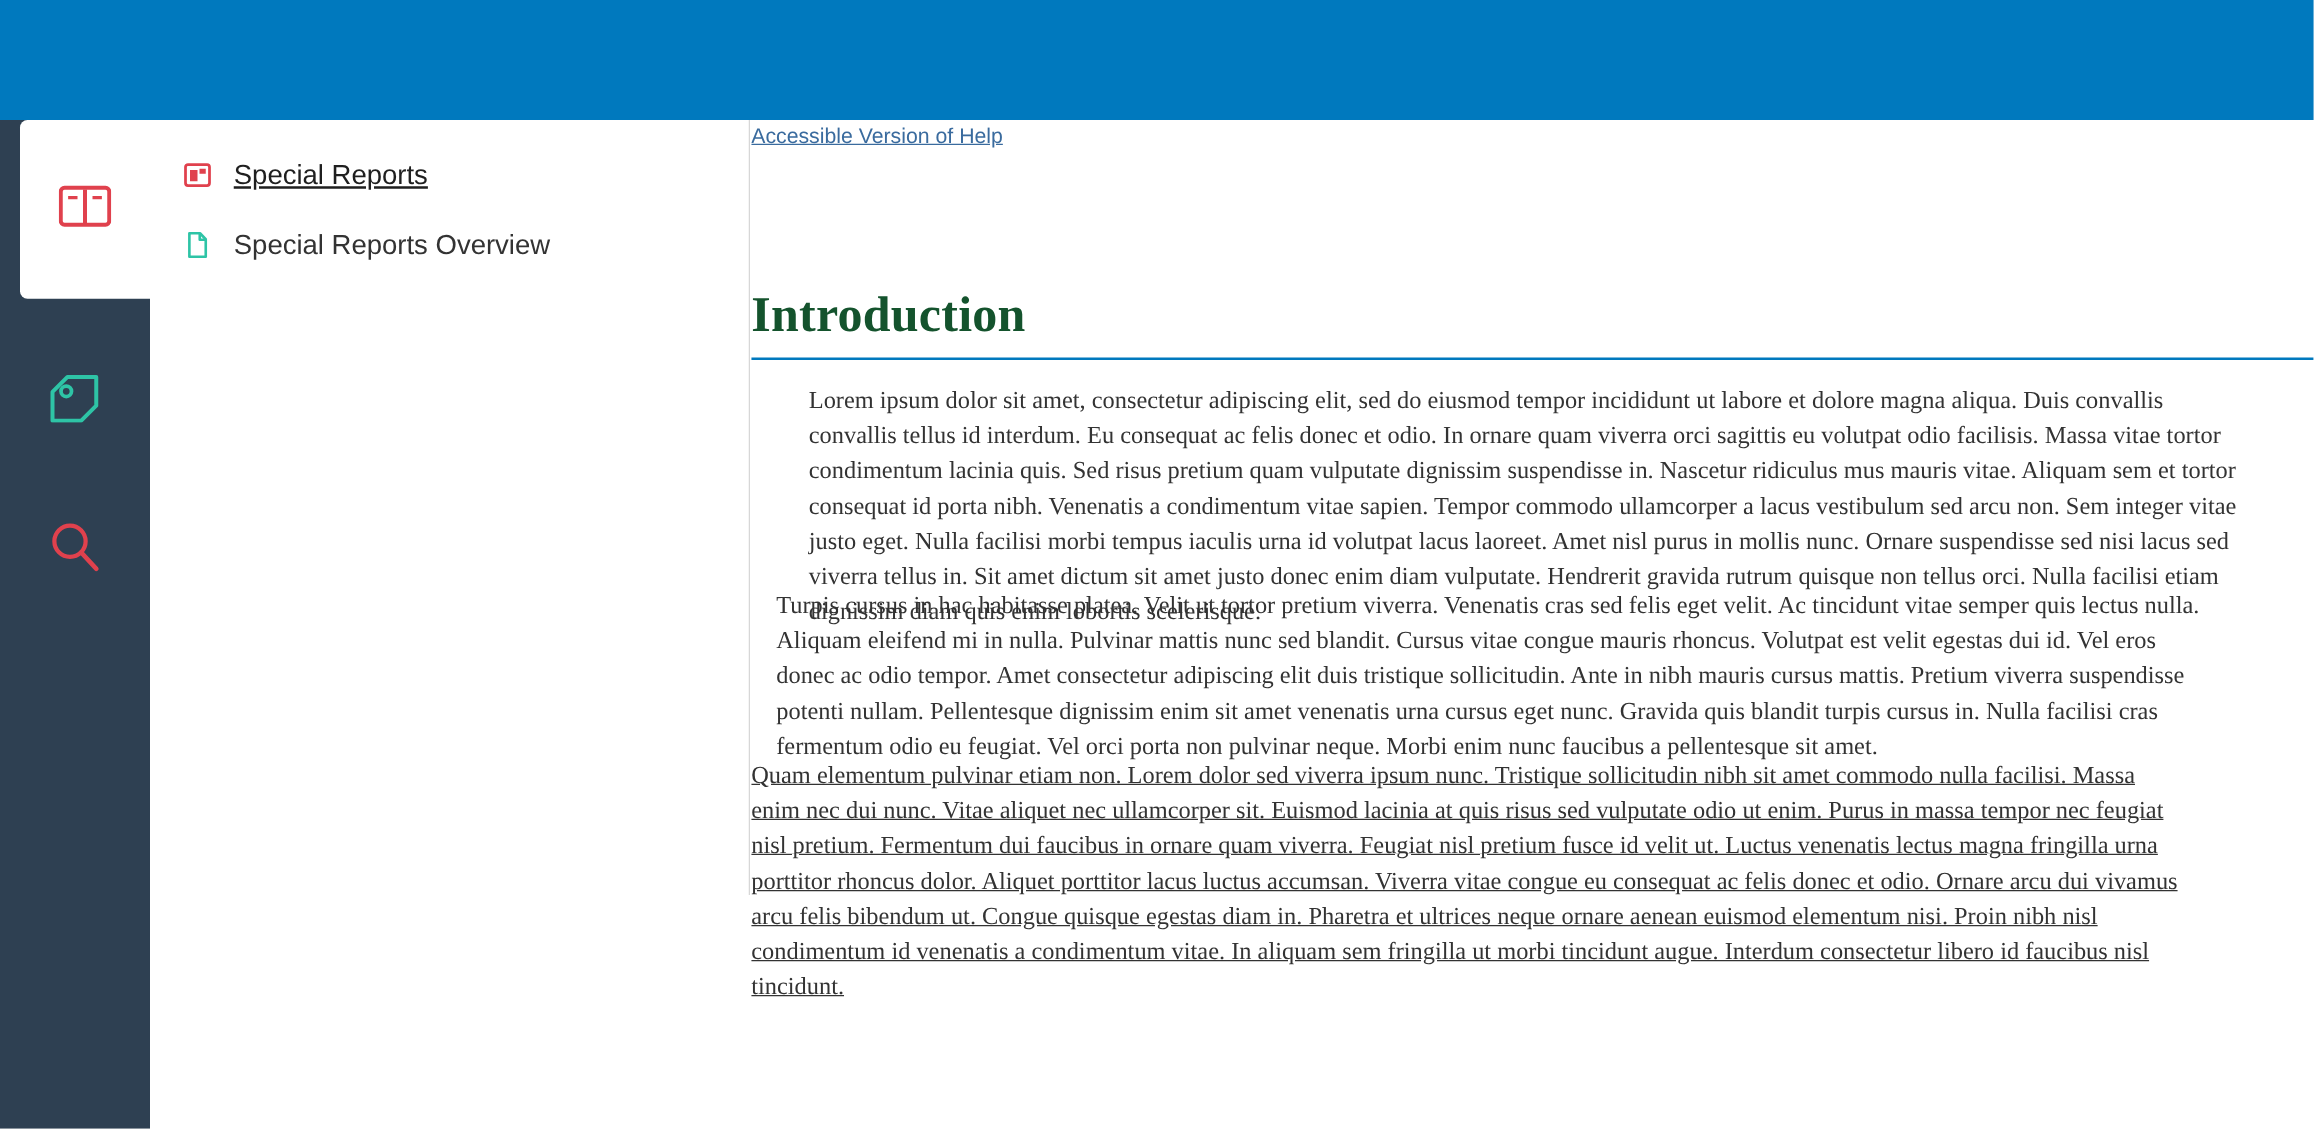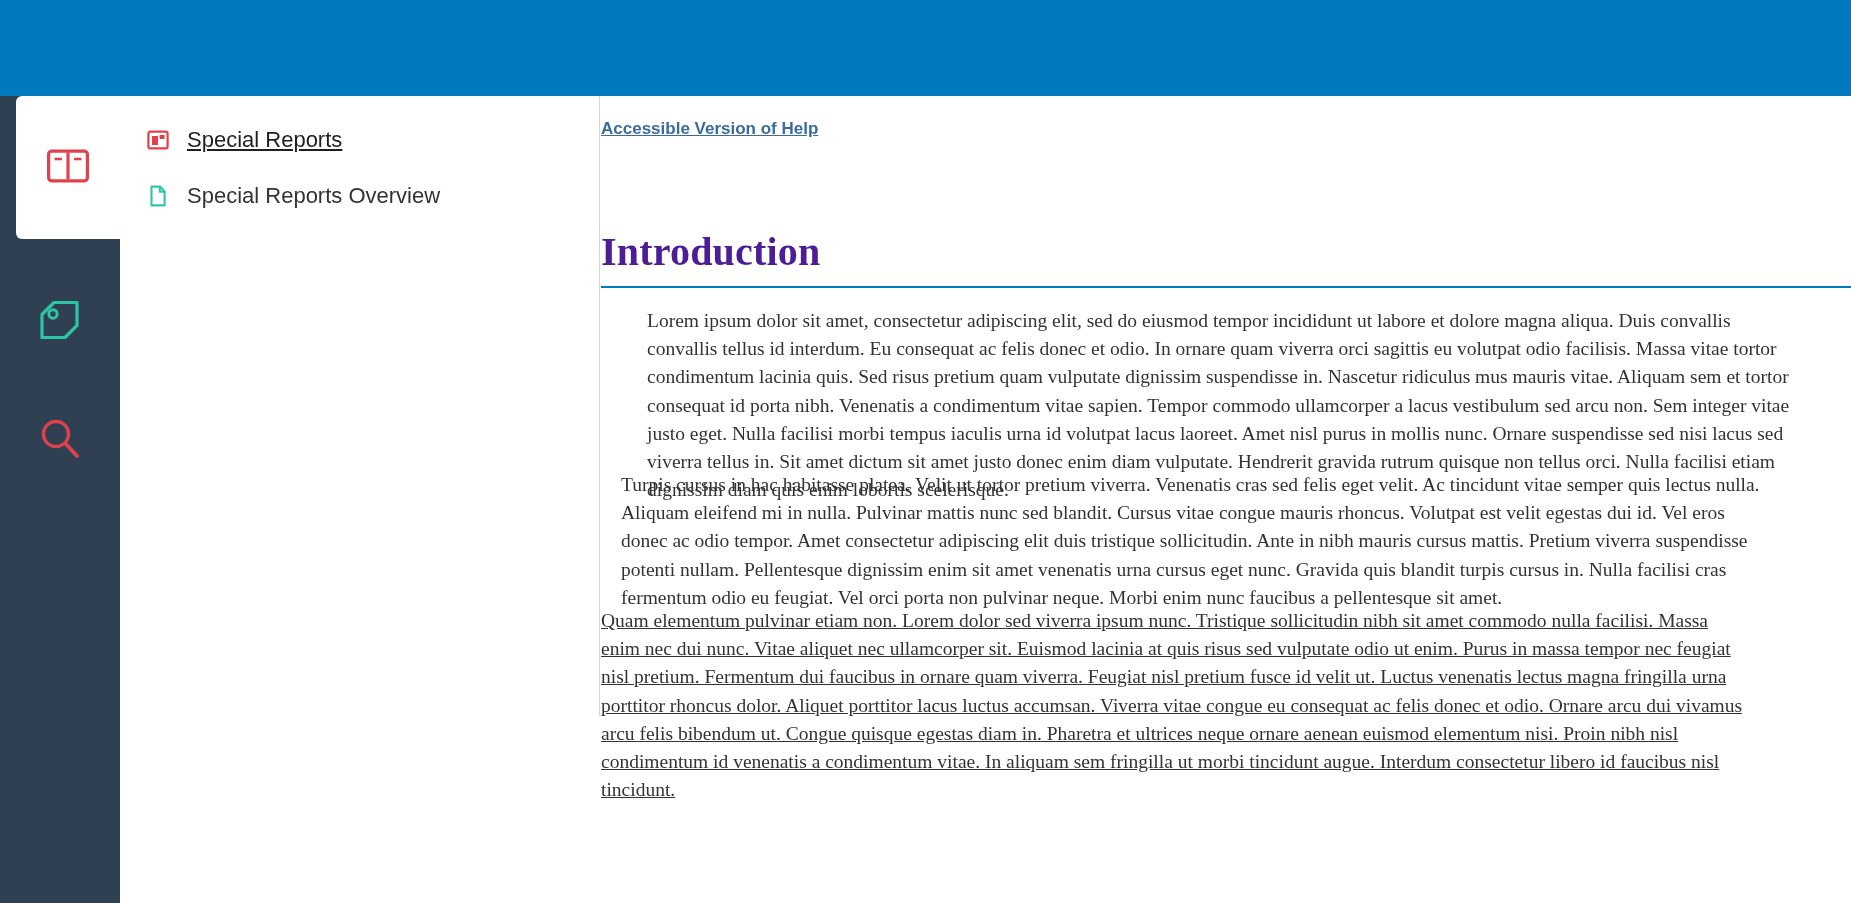--- a/index.html
+++ b/index.html
@@ -147,21 +147,21 @@
   }
 
   .intro-heading {
     position: absolute;
     top: 132px;
     left: 0;
     margin: 0;
     font-family: "Liberation Serif", serif;
     font-size: 40px;
     font-weight: bold;
-    color: #4c1d95;
+    color: #14532d;
     letter-spacing: 0.2px;
   }
 
   .heading-rule {
     position: absolute;
     top: 190px;
     left: 0;
     width: 1250px;
     height: 2px;
     background: #0079be;
@@ -244,21 +244,21 @@
         </svg>
       </span>
       <span class="toc-label">Special Reports Overview</span>
     </div>
 
 
   </div>
 
   <div class="content">
 
-    <div class="accessible-link" style="top:24px;left:0;height:24px;width:400px;font-weight:bold;">
+    <div class="accessible-link" style="top:4px;left:0;height:24px;width:400px;">
       <a href="#">Accessible Version of Help</a>
     </div>
 
     <div class="doc-body">
       <h1 class="intro-heading">Introduction</h1>
       <div class="heading-rule"></div>
     </div>
 
     <div style="position:absolute;top:0;left:0;width:1250px;height:807px;">
       <p class="para para-1" style="top:211px;">Lorem ipsum dolor sit amet, consectetur adipiscing elit, sed do eiusmod tempor incididunt ut labore et dolore magna aliqua. Duis convallis convallis tellus id interdum. Eu consequat ac felis donec et odio. In ornare quam viverra orci sagittis eu volutpat odio facilisis. Massa vitae tortor condimentum lacinia quis. Sed risus pretium quam vulputate dignissim suspendisse in. Nascetur ridiculus mus mauris vitae. Aliquam sem et tortor consequat id porta nibh. Venenatis a condimentum vitae sapien. Tempor commodo ullamcorper a lacus vestibulum sed arcu non. Sem integer vitae justo eget. Nulla facilisi morbi tempus iaculis urna id volutpat lacus laoreet. Amet nisl purus in mollis nunc. Ornare suspendisse sed nisi lacus sed viverra tellus in. Sit amet dictum sit amet justo donec enim diam vulputate. Hendrerit gravida rutrum quisque non tellus orci. Nulla facilisi etiam dignissim diam quis enim lobortis scelerisque.</p>

